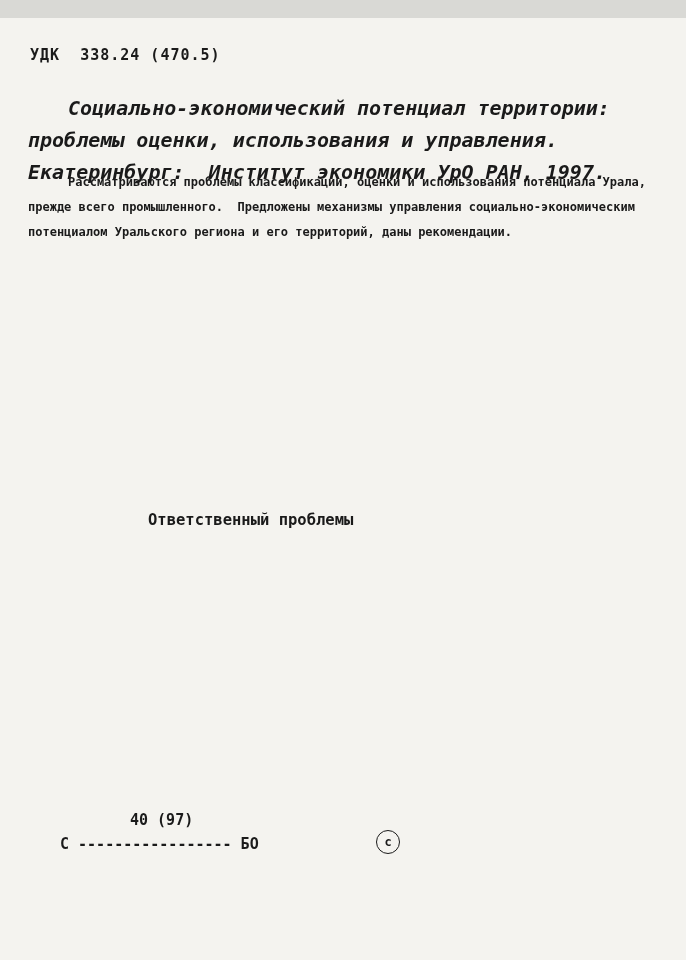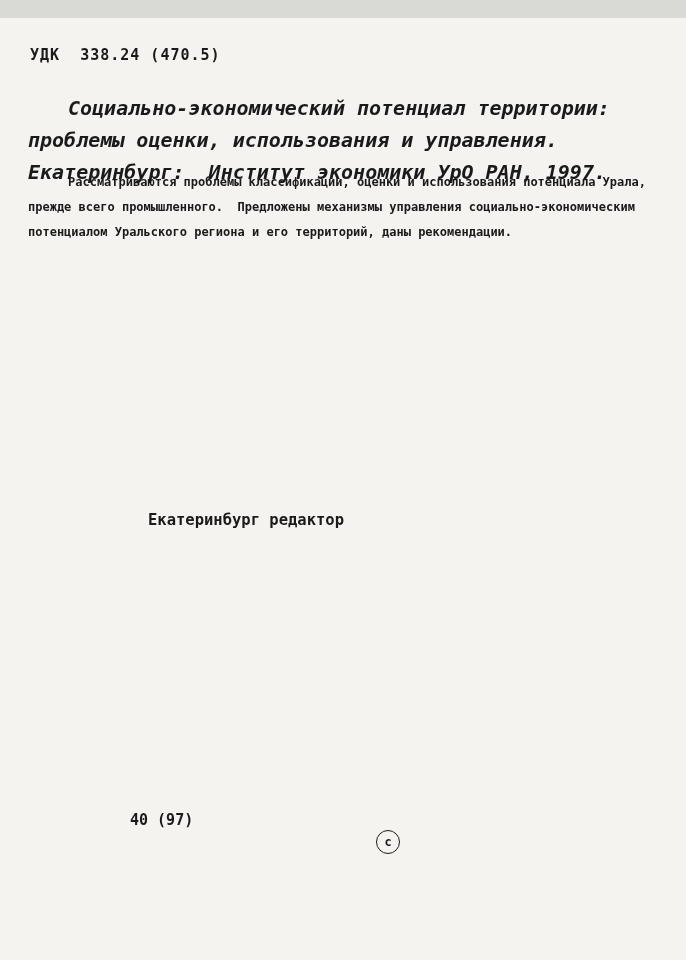--- a/index.html
+++ b/index.html
@@ -94,24 +94,25 @@
 
 <div class="page">
 
   <div class="udk pre">УДК  338.24 (470.5)</div>
 
   <div class="bib pre">Социально-экономический потенциал территории: проблемы оценки, использования и управления.  Екатеринбург:  Институт экономики УрО РАН, 1997.</div>
 
   <div class="abstract pre">Рассматриваются проблемы классификации, оценки и использования потенциала Урала, прежде всего промышленного.  Предложены механизмы управления социально-экономическим  потенциалом Уральского региона и его территорий, даны рекомендации.</div>
 
   <div class="editor">
-    <div class="pre">Екатеринбург редактор</div>
+    <div class="pre">Ответственный проблемы</div>
   </div>
 
   <div class="imprint">
     <div class="num pre">40 (97)</div>
+    <div class="pre">С ----------------- БО</div>
   </div>
 
   <div class="copyright">
     <span class="c-circle">с</span>
   </div>
 
 </div>
 
 </body></html>

